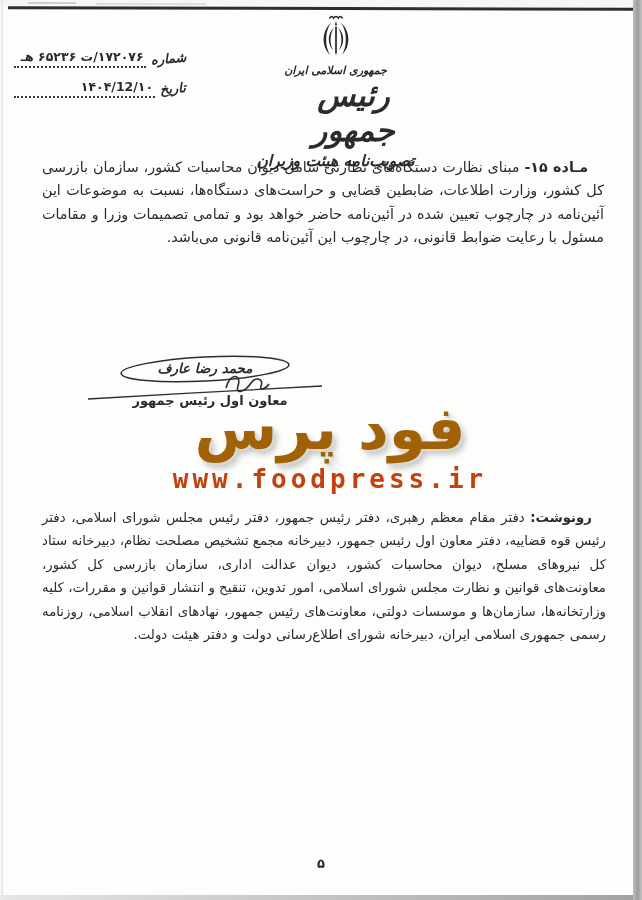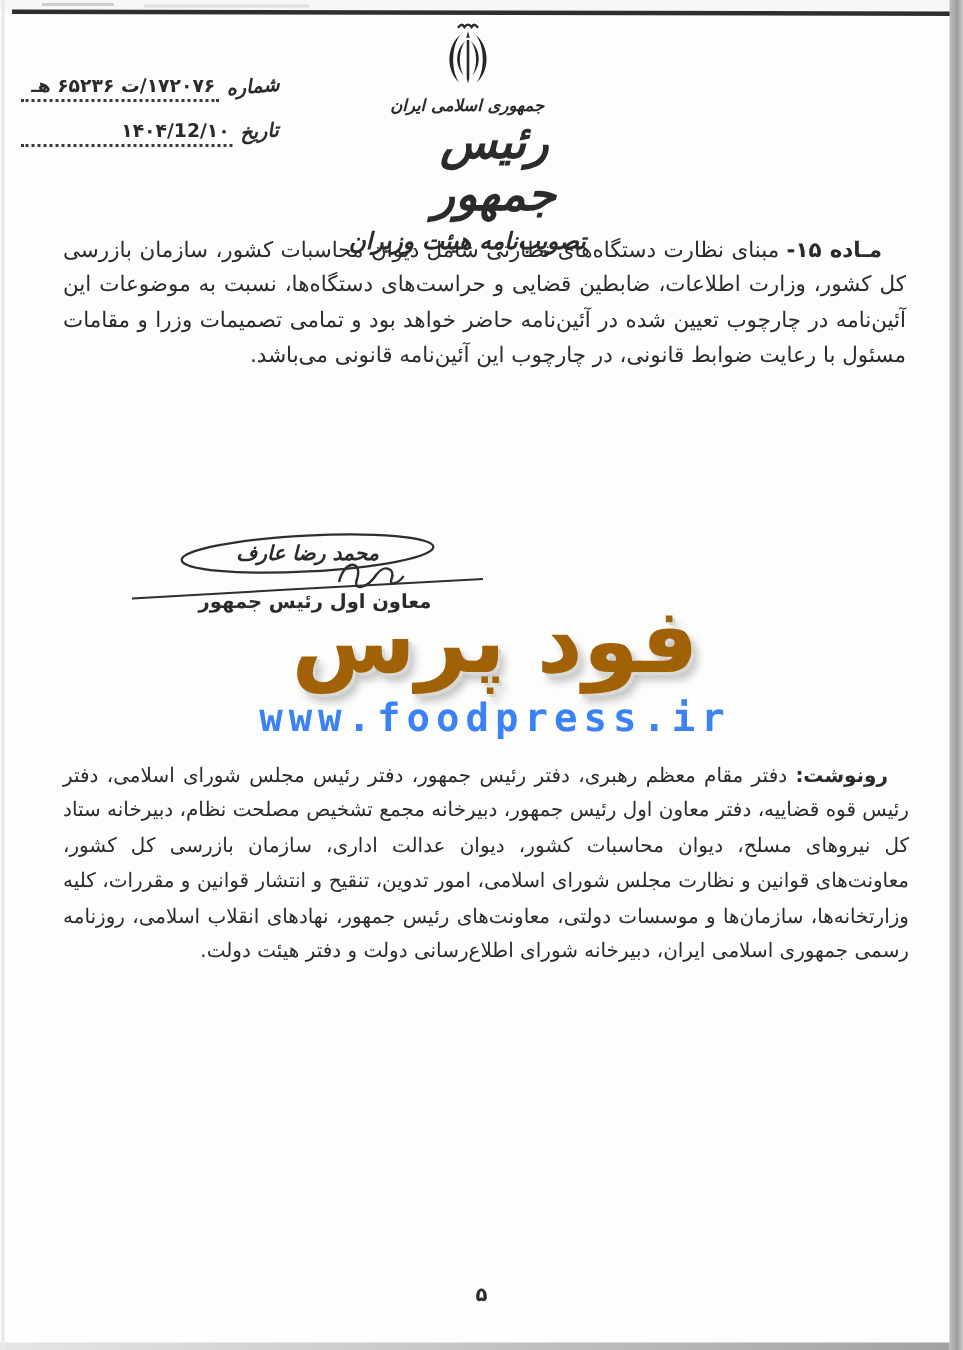--- a/index.html
+++ b/index.html
@@ -20,41 +20,41 @@
   .edge-left{position:absolute;top:0;left:1px;width:2px;height:100%;background:#e9e9e7;}
 
   
   .meta{position:absolute;left:14px;top:46px;width:172px;direction:rtl;}
   .meta-row{display:flex;align-items:flex-end;gap:5px;margin-bottom:8px;}
   .meta-label{font-size:13px;font-style:italic;font-weight:bold;transform:rotate(-5deg);padding-bottom:2px;}
   .meta-dots{position:relative;flex:1;border-bottom:2px dotted #3a3a38;height:20px;}
   .meta-value{position:absolute;bottom:2px;right:2px;font-size:12.5px;font-weight:bold;white-space:nowrap;direction:rtl;}
 
   
-  .emblem-block{position:absolute;left:224px;top:14px;width:175px;text-align:center;direction:rtl;}
+  .emblem-block{position:absolute;left:248px;top:14px;width:175px;text-align:center;direction:rtl;}
   .emblem-svg{display:block;margin:0 auto;}
   .country{font-size:11px;font-weight:bold;font-style:italic;margin-top:2px;}
   .office{font-size:31px;font-weight:bold;font-style:italic;line-height:1.12;margin-top:1px;margin-left:36px;}
   .doctype{font-size:15.5px;font-weight:bold;font-style:italic;margin-top:5px;}
 
   
   .body-text{position:absolute;left:42px;top:156px;width:562px;direction:rtl;text-align:justify;
     font-size:14.3px;line-height:23.4px;}
   .body-text p{margin:0;text-indent:16px;}
   .art-label{font-weight:bold;}
 
   
   .sig{position:absolute;left:80px;top:342px;}
 
   
   .watermark{position:absolute;left:140px;top:398px;width:380px;text-align:center;direction:rtl;}
   .wm-logo{font-size:60px;font-weight:bold;line-height:1;letter-spacing:4px;
     color:#a16207;text-shadow:2px 2px 0 #d8d8d6, 4px 5px 6px #c0c0be;}
   .wm-url{direction:ltr;font-family:"DejaVu Sans Mono", monospace;font-size:26px;font-weight:bold;
-    color:#3b82f6;letter-spacing:4px;margin-top:6px;}
+    color:#c2410c;letter-spacing:4px;margin-top:6px;}
 
   
   .cc-block{position:absolute;left:42px;top:506px;width:564px;direction:rtl;text-align:justify;
     font-size:13.3px;line-height:23.4px;text-indent:14px;}
   .cc-label{font-weight:bold;}
 
   .pagenum{position:absolute;top:856px;left:0;width:642px;text-align:center;
     font-size:13px;font-weight:bold;}
 </style>
 </head>

